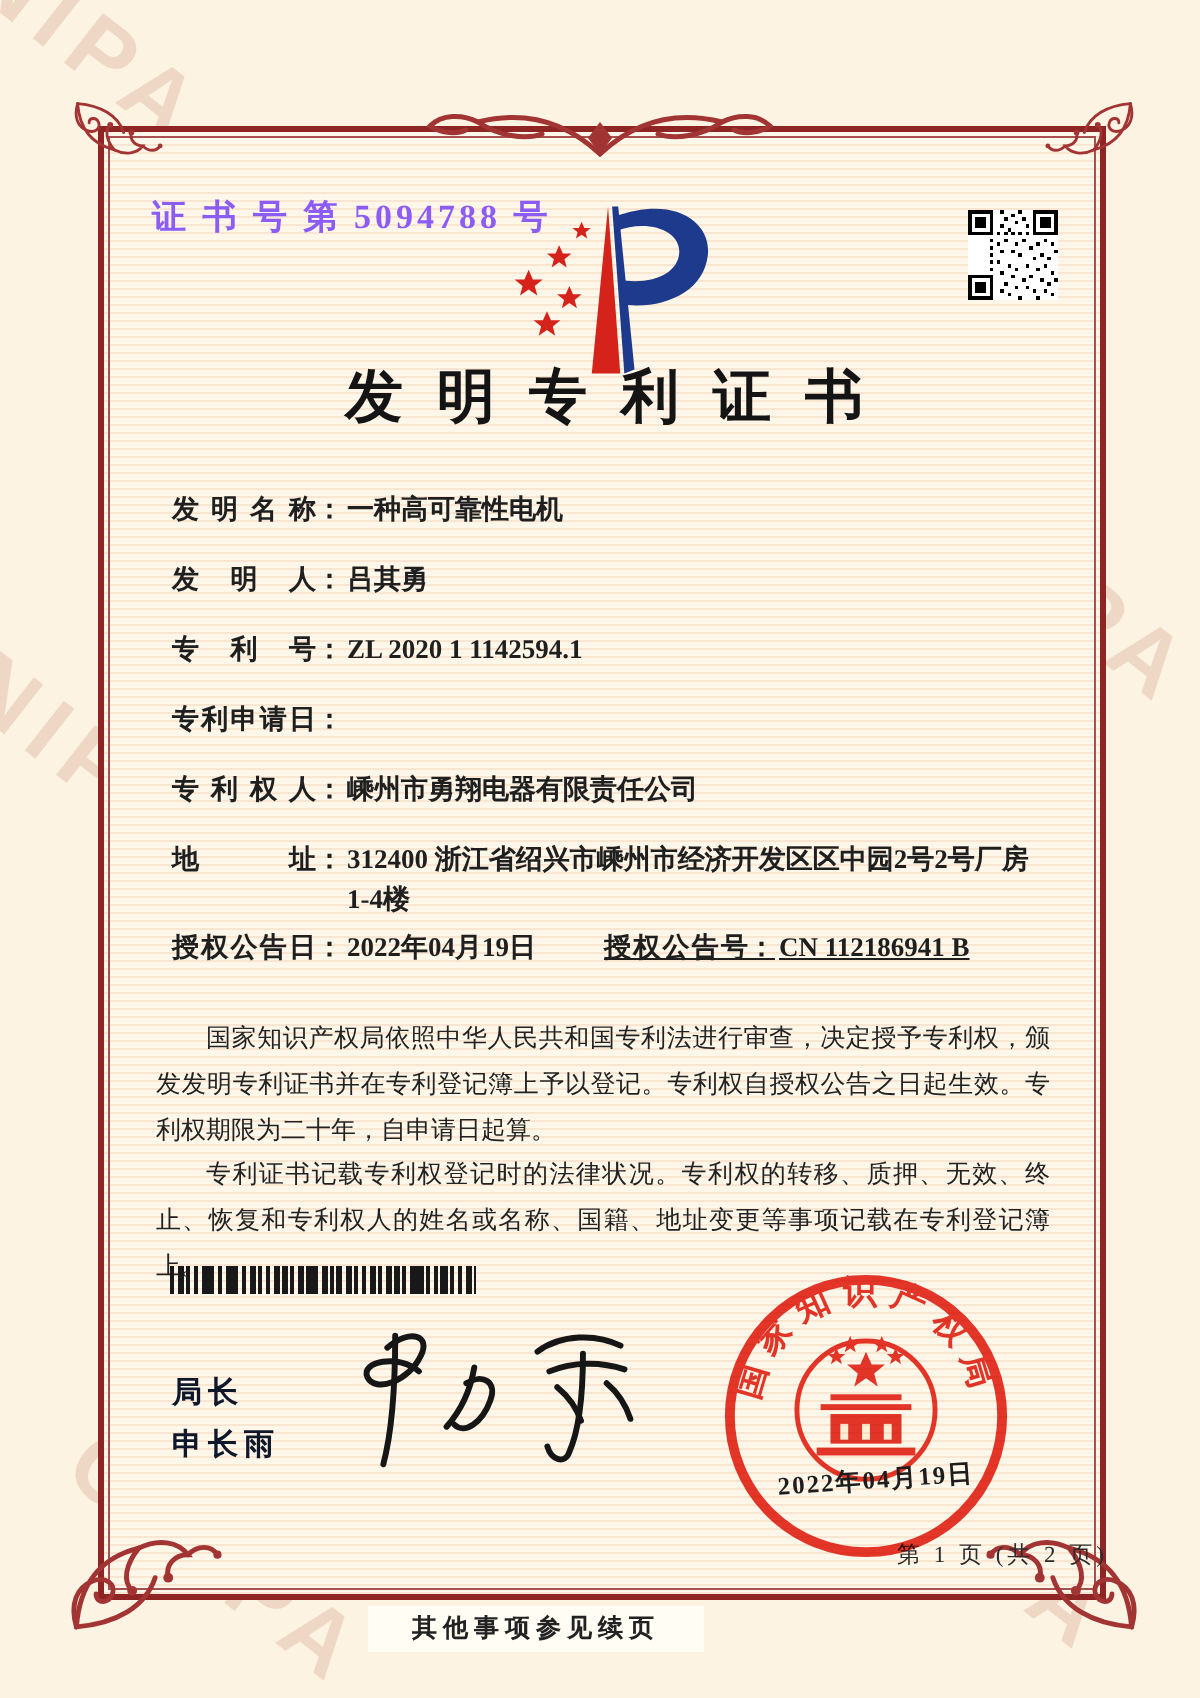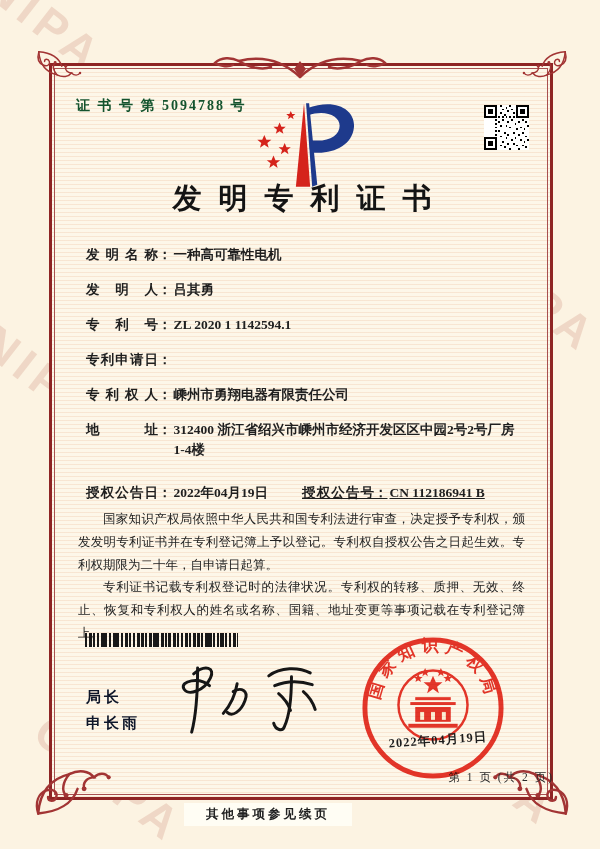--- a/index.html
+++ b/index.html
@@ -23,33 +23,33 @@
     border:3px solid #8e2424; box-sizing:border-box; z-index:1;
     background:
       repeating-linear-gradient(0deg, rgba(235,185,150,0.28) 0 1px, rgba(255,250,240,0) 1px 4px),
       #fdf7e9;
   }
   .frame-inner{position:absolute; inset:2px; border:1px solid #a85050;}
   .ornament{position:absolute; z-index:2; pointer-events:none;}
   
   .cert-no{
     position:absolute; left:76px; top:97px; z-index:2;
-    font-size:14px; letter-spacing:2px; color:#14532d; font-weight:600;
+    font-size:17px; letter-spacing:2px; color:#8b5cf6; font-weight:600;
   }
   .logo{position:absolute; left:246px; top:101px; width:114px; height:88px; z-index:2;}
   .qr{position:absolute; left:484px; top:105px; width:45px; height:45px; z-index:2;}
   .title{
     position:absolute; left:50px; top:179px; width:504px; z-index:2;
     text-align:center; font-size:29px; font-weight:bold; color:#141414;
     letter-spacing:17px; text-indent:17px;
   }
   
   .fields{position:absolute; left:86px; top:245px; width:436px; z-index:2; font-size:13.5px; font-weight:600;}
   .frow{display:flex; line-height:20px; margin-bottom:15px;}
-  .frow.tight{margin-bottom:23px;}
+  .frow.tight{margin-bottom:4px;}
   .flabel{display:inline-block; width:72px; text-align:justify; text-align-last:justify; flex:none;}
   .colon{flex:none; margin-right:2px;}
   .fvalue{flex:1; min-width:0;}
   .grant-right{margin-left:34px; display:flex;text-decoration:underline;}
   
   .legal{
     position:absolute; left:78px; top:508px; width:447px; z-index:2;
     font-size:12.5px; line-height:1.82; text-align:justify; color:#222;
   }
   .legal p{margin:0; text-indent:2em;}

